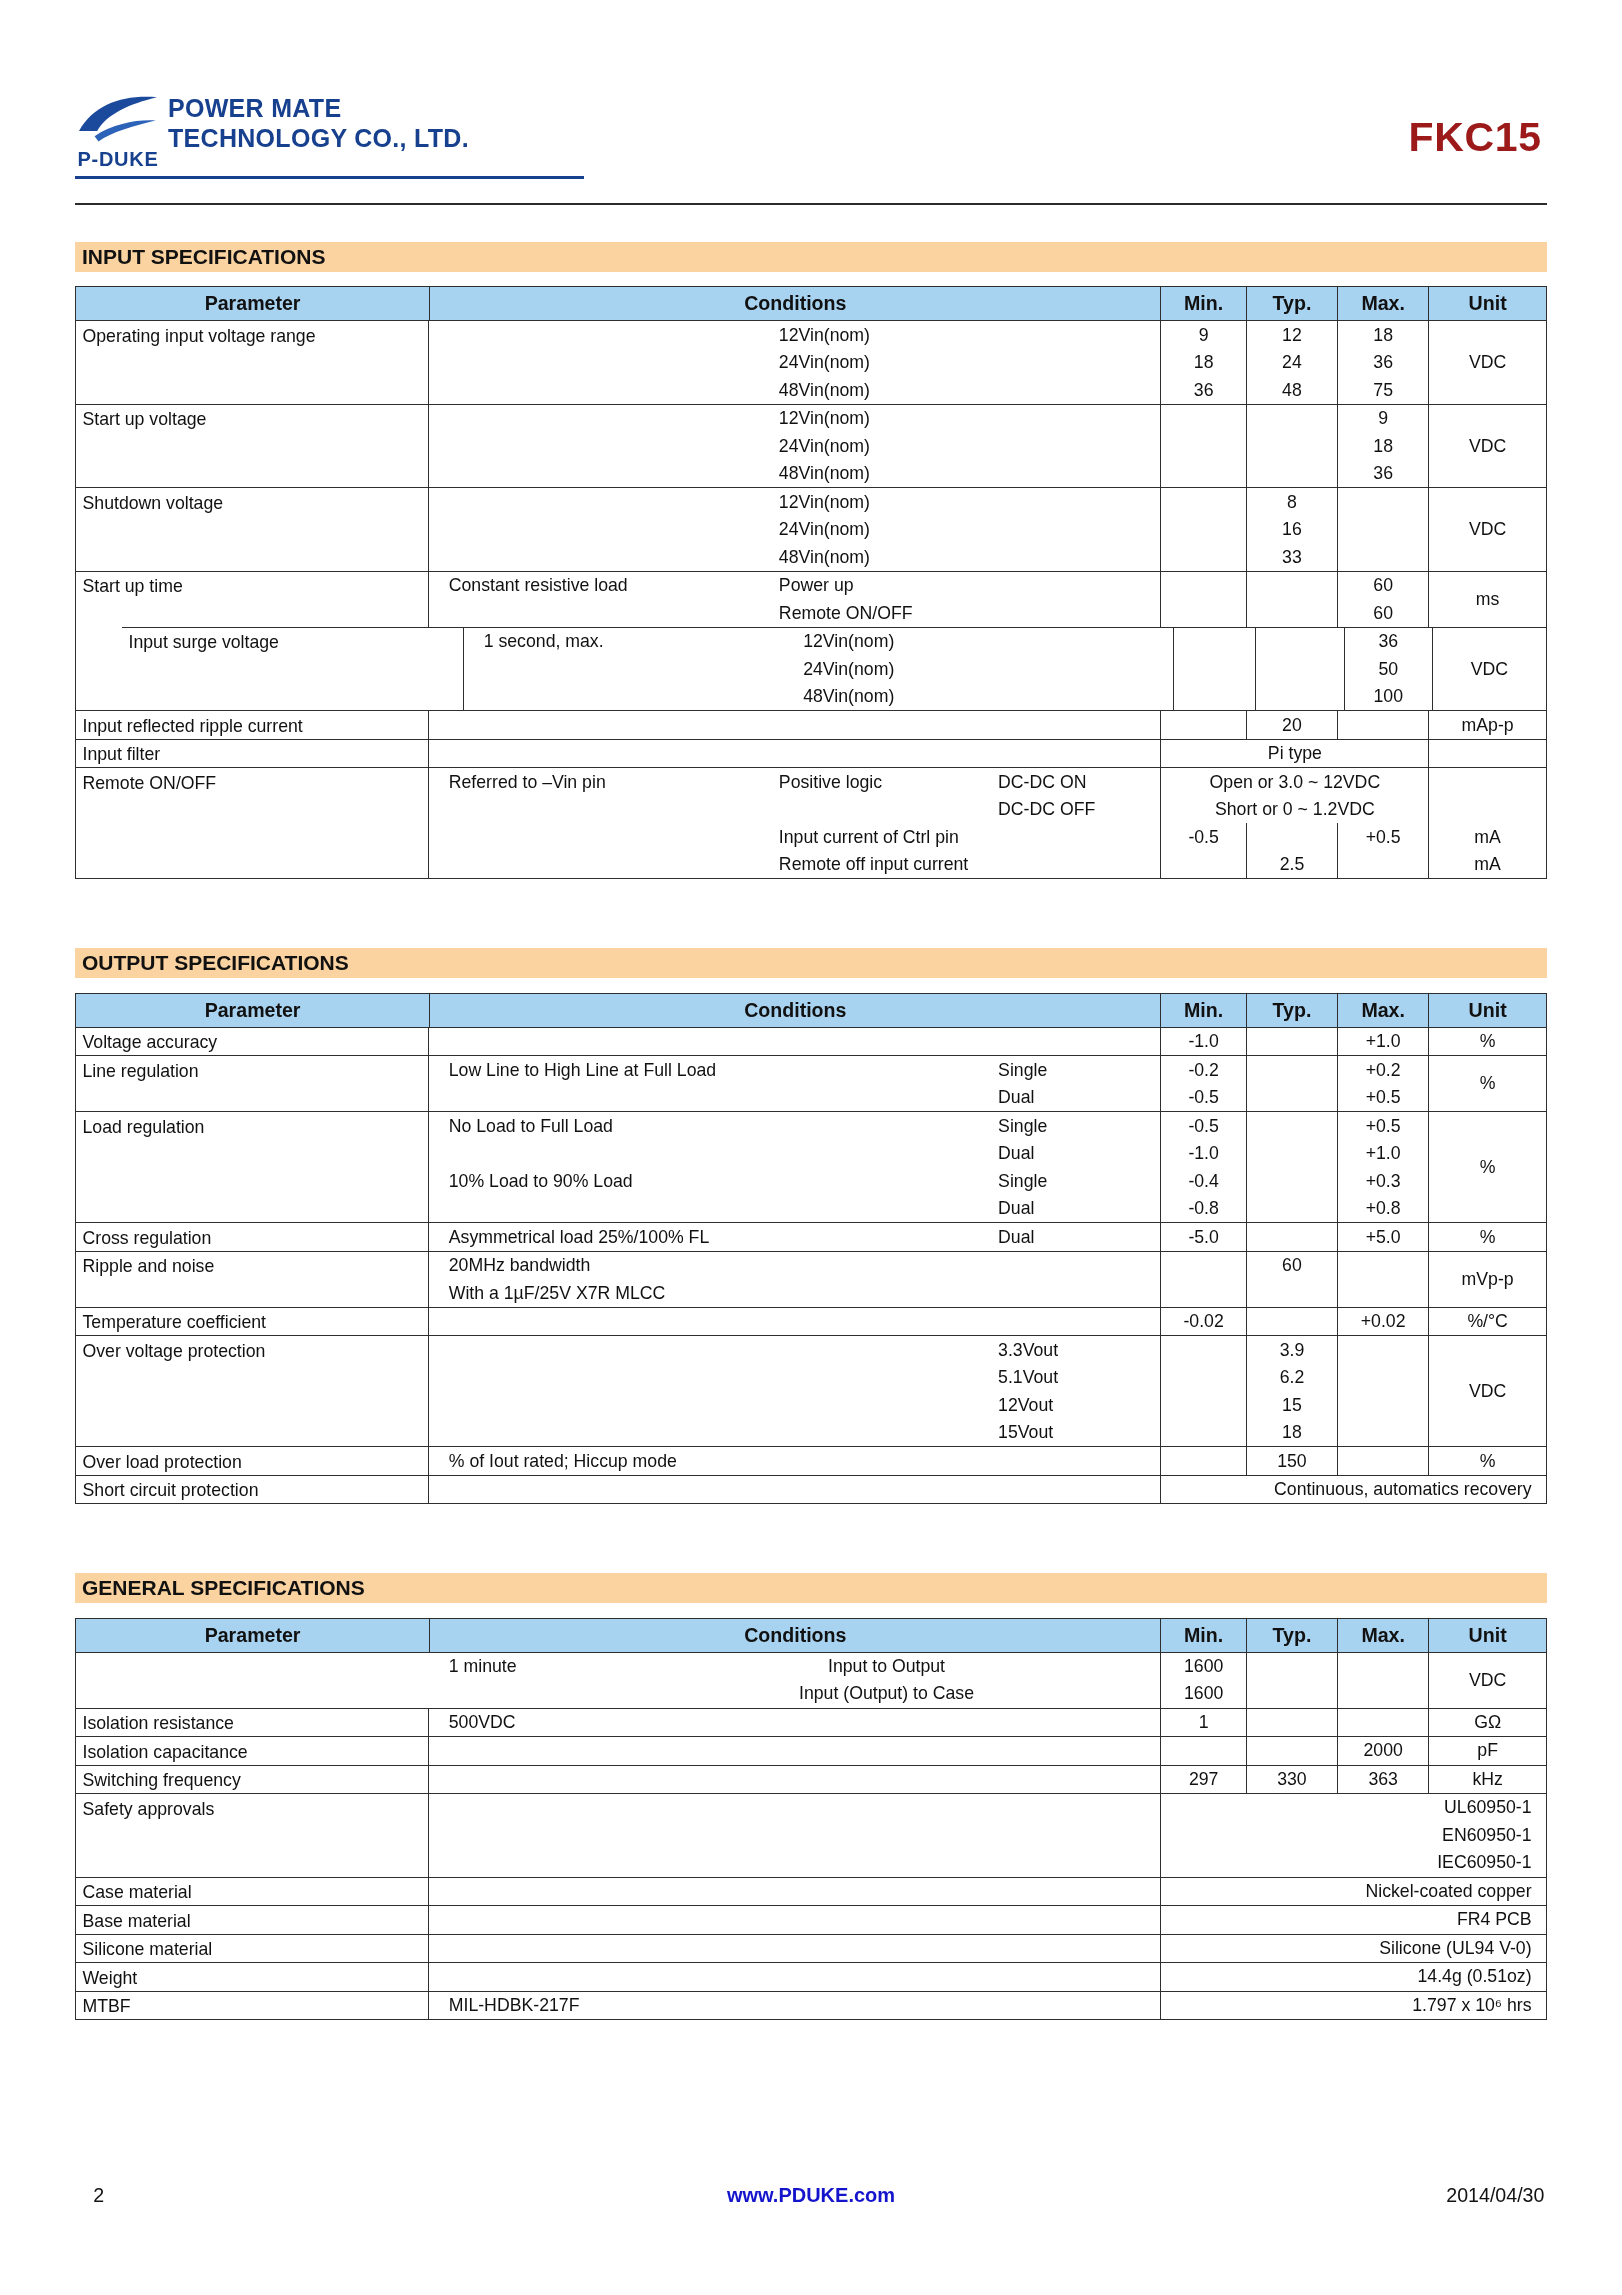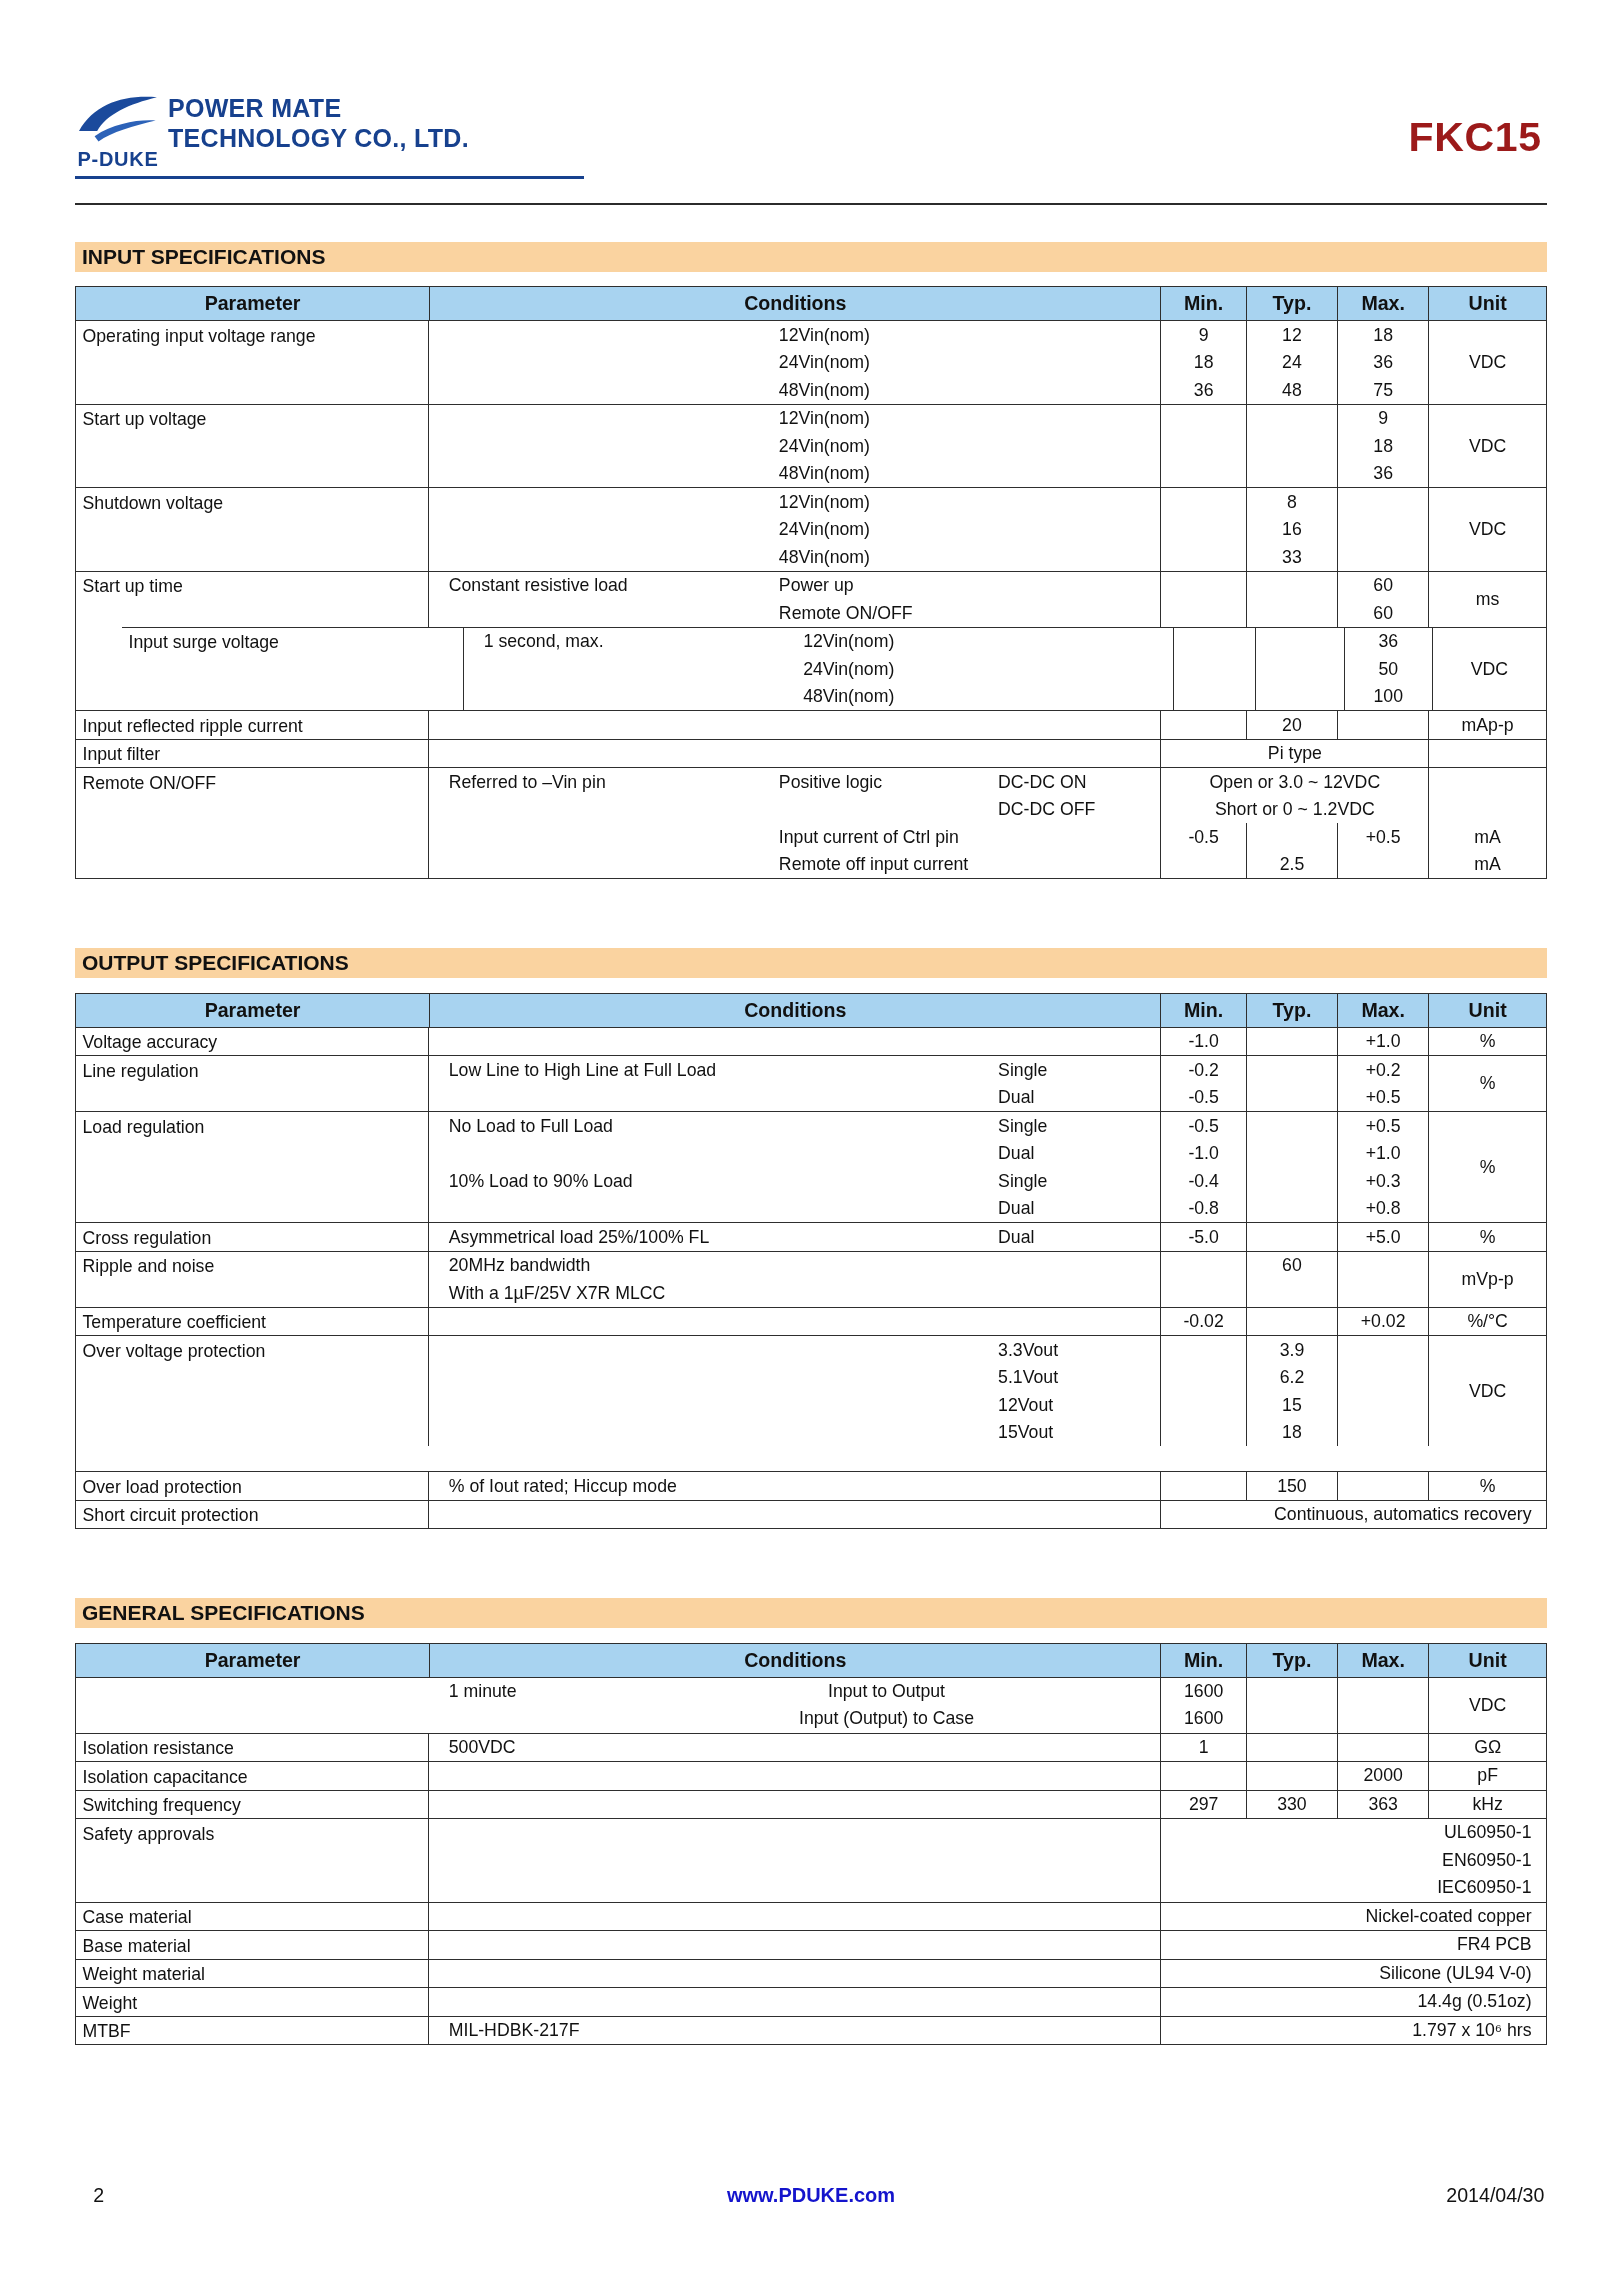--- a/index.html
+++ b/index.html
@@ -289,21 +289,21 @@
           <div class="t-cell center bl" style="grid-area: 2 / 7;"></div>
           <div class="t-cell cond cc" style="grid-area: 3 / 4;">12Vout</div>
           <div class="t-cell center bl" style="grid-area: 3 / 5;"></div>
           <div class="t-cell center bl" style="grid-area: 3 / 6;">15</div>
           <div class="t-cell center bl" style="grid-area: 3 / 7;"></div>
           <div class="t-cell cond cc" style="grid-area: 4 / 4;">15Vout</div>
           <div class="t-cell center bl" style="grid-area: 4 / 5;"></div>
           <div class="t-cell center bl" style="grid-area: 4 / 6;">18</div>
           <div class="t-cell center bl" style="grid-area: 4 / 7;"></div>
         </div>
-        <div class="t-row t-group" style="grid-template-rows: repeat(1, var(--rh)); margin-top: 25px;">
+        <div class="t-row t-group" style="grid-template-rows: repeat(1, var(--rh));">
           <div class="t-cell param" style="grid-row: 1 / span 1;">Over load protection</div>
           <div class="t-cell center bl" style="grid-area: 1 / 8 / span 1;">%</div>
           <div class="t-cell cond ca" style="grid-area: 1 / 2;">% of Iout rated; Hiccup mode</div>
           <div class="t-cell center bl" style="grid-area: 1 / 5;"></div>
           <div class="t-cell center bl" style="grid-area: 1 / 6;">150</div>
           <div class="t-cell center bl" style="grid-area: 1 / 7;"></div>
         </div>
         <div class="t-row t-group" style="grid-template-rows: repeat(1, var(--rh));">
           <div class="t-cell param" style="grid-row: 1 / span 1;">Short circuit protection</div>
           <div class="t-cell right bl" style="grid-area: 1 / 5 / auto / span 4;">Continuous, automatics recovery</div>
@@ -364,21 +364,21 @@
         </div>
         <div class="t-row t-group" style="grid-template-rows: repeat(1, var(--rh));">
           <div class="t-cell param" style="grid-row: 1 / span 1;">Case material</div>
           <div class="t-cell right bl" style="grid-area: 1 / 5 / auto / span 4;">Nickel-coated copper</div>
         </div>
         <div class="t-row t-group" style="grid-template-rows: repeat(1, var(--rh));">
           <div class="t-cell param" style="grid-row: 1 / span 1;">Base material</div>
           <div class="t-cell right bl" style="grid-area: 1 / 5 / auto / span 4;">FR4 PCB</div>
         </div>
         <div class="t-row t-group" style="grid-template-rows: repeat(1, var(--rh));">
-          <div class="t-cell param" style="grid-row: 1 / span 1;">Weight material</div>
+          <div class="t-cell param" style="grid-row: 1 / span 1;">Silicone material</div>
           <div class="t-cell right bl" style="grid-area: 1 / 5 / auto / span 4;">Silicone (UL94 V-0)</div>
         </div>
         <div class="t-row t-group" style="grid-template-rows: repeat(1, var(--rh));">
           <div class="t-cell param" style="grid-row: 1 / span 1;">Weight</div>
           <div class="t-cell right bl" style="grid-area: 1 / 5 / auto / span 4;">14.4g (0.51oz)</div>
         </div>
         <div class="t-row t-group" style="grid-template-rows: repeat(1, var(--rh));">
           <div class="t-cell param" style="grid-row: 1 / span 1;">MTBF</div>
           <div class="t-cell cond ca" style="grid-area: 1 / 2;">MIL-HDBK-217F</div>
           <div class="t-cell right bl" style="grid-area: 1 / 5 / auto / span 4;">1.797 x 10⁶ hrs</div>

